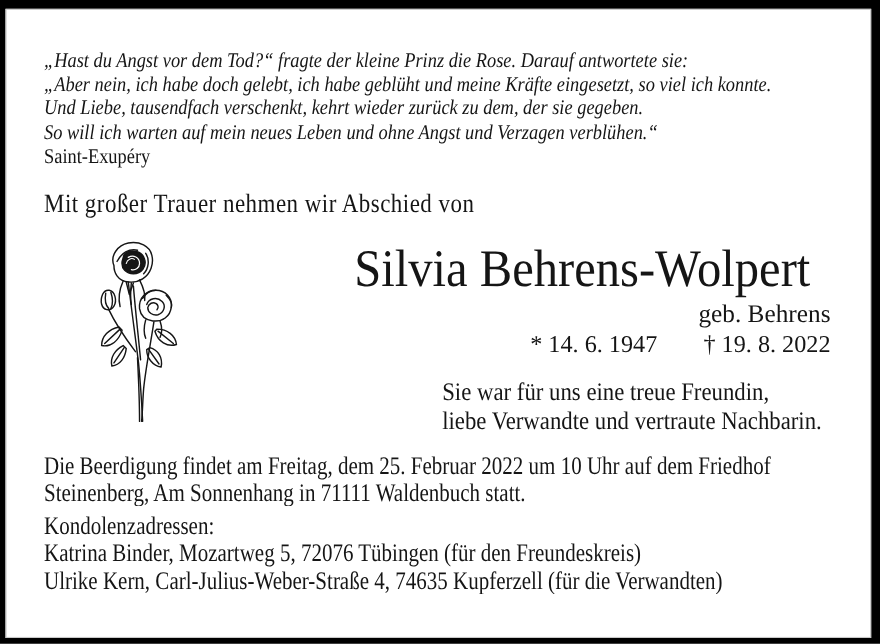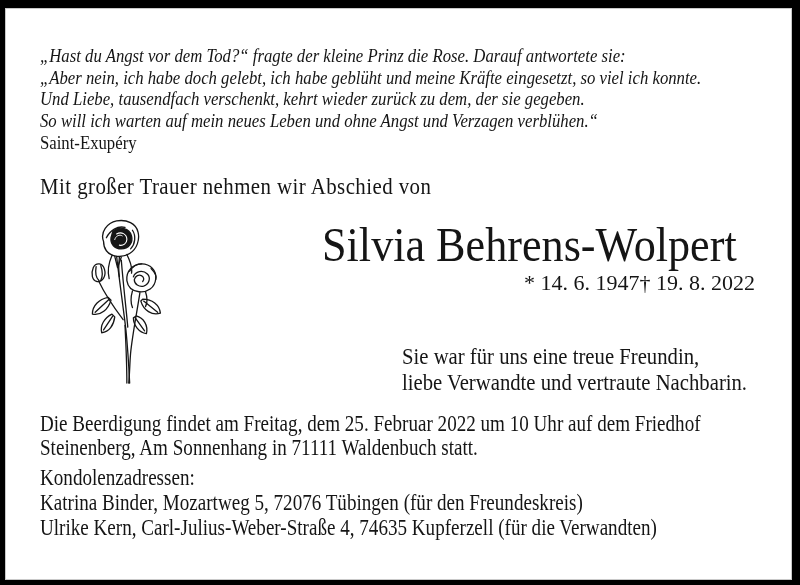--- a/index.html
+++ b/index.html
@@ -67,21 +67,21 @@
     font-size: 23px;
     line-height: 26px;
     margin-top: 4px;
   }
   .dates {
     font-size: 22px;
     line-height: 26px;
     margin-top: 1px;
     white-space: nowrap;
   }
-  .dates .birth-date { }
+  .dates .birth-date { margin-right: 42px; }
 
   
   .tribute {
     left: 402px; top: 344px;
     width: 420px;
     font-size: 23px;
     line-height: 25.5px;
     transform: scaleX(0.9);
     transform-origin: left top;
     white-space: nowrap;
@@ -169,20 +169,21 @@
       <path d="M40,50 C42,75 45,100 47,122"></path>
       <path d="M60,85 C57,105 52,130 50,150 C49,162 49,172 48,182"></path>
       <path d="M16,73 C24,90 33,102 42,114"></path>
       <path d="M44,120 C45,140 46,160 46,182"></path>
     </g>
   </svg>
 </div>
 
 <div class="abs deceased-col">
   <div class="deceased-name">Silvia Behrens-Wolpert</div>
+  <div class="birth-name">geb. Behrens</div>
   <div class="dates">
     <span class="birth-date">* 14. 6. 1947</span><span>† 19. 8. 2022</span>
   </div>
 </div>
 
 <div class="abs tribute">
   <div>Sie war für uns eine treue Freundin,</div>
   <div>liebe Verwandte und vertraute Nachbarin.</div>
 </div>
 

